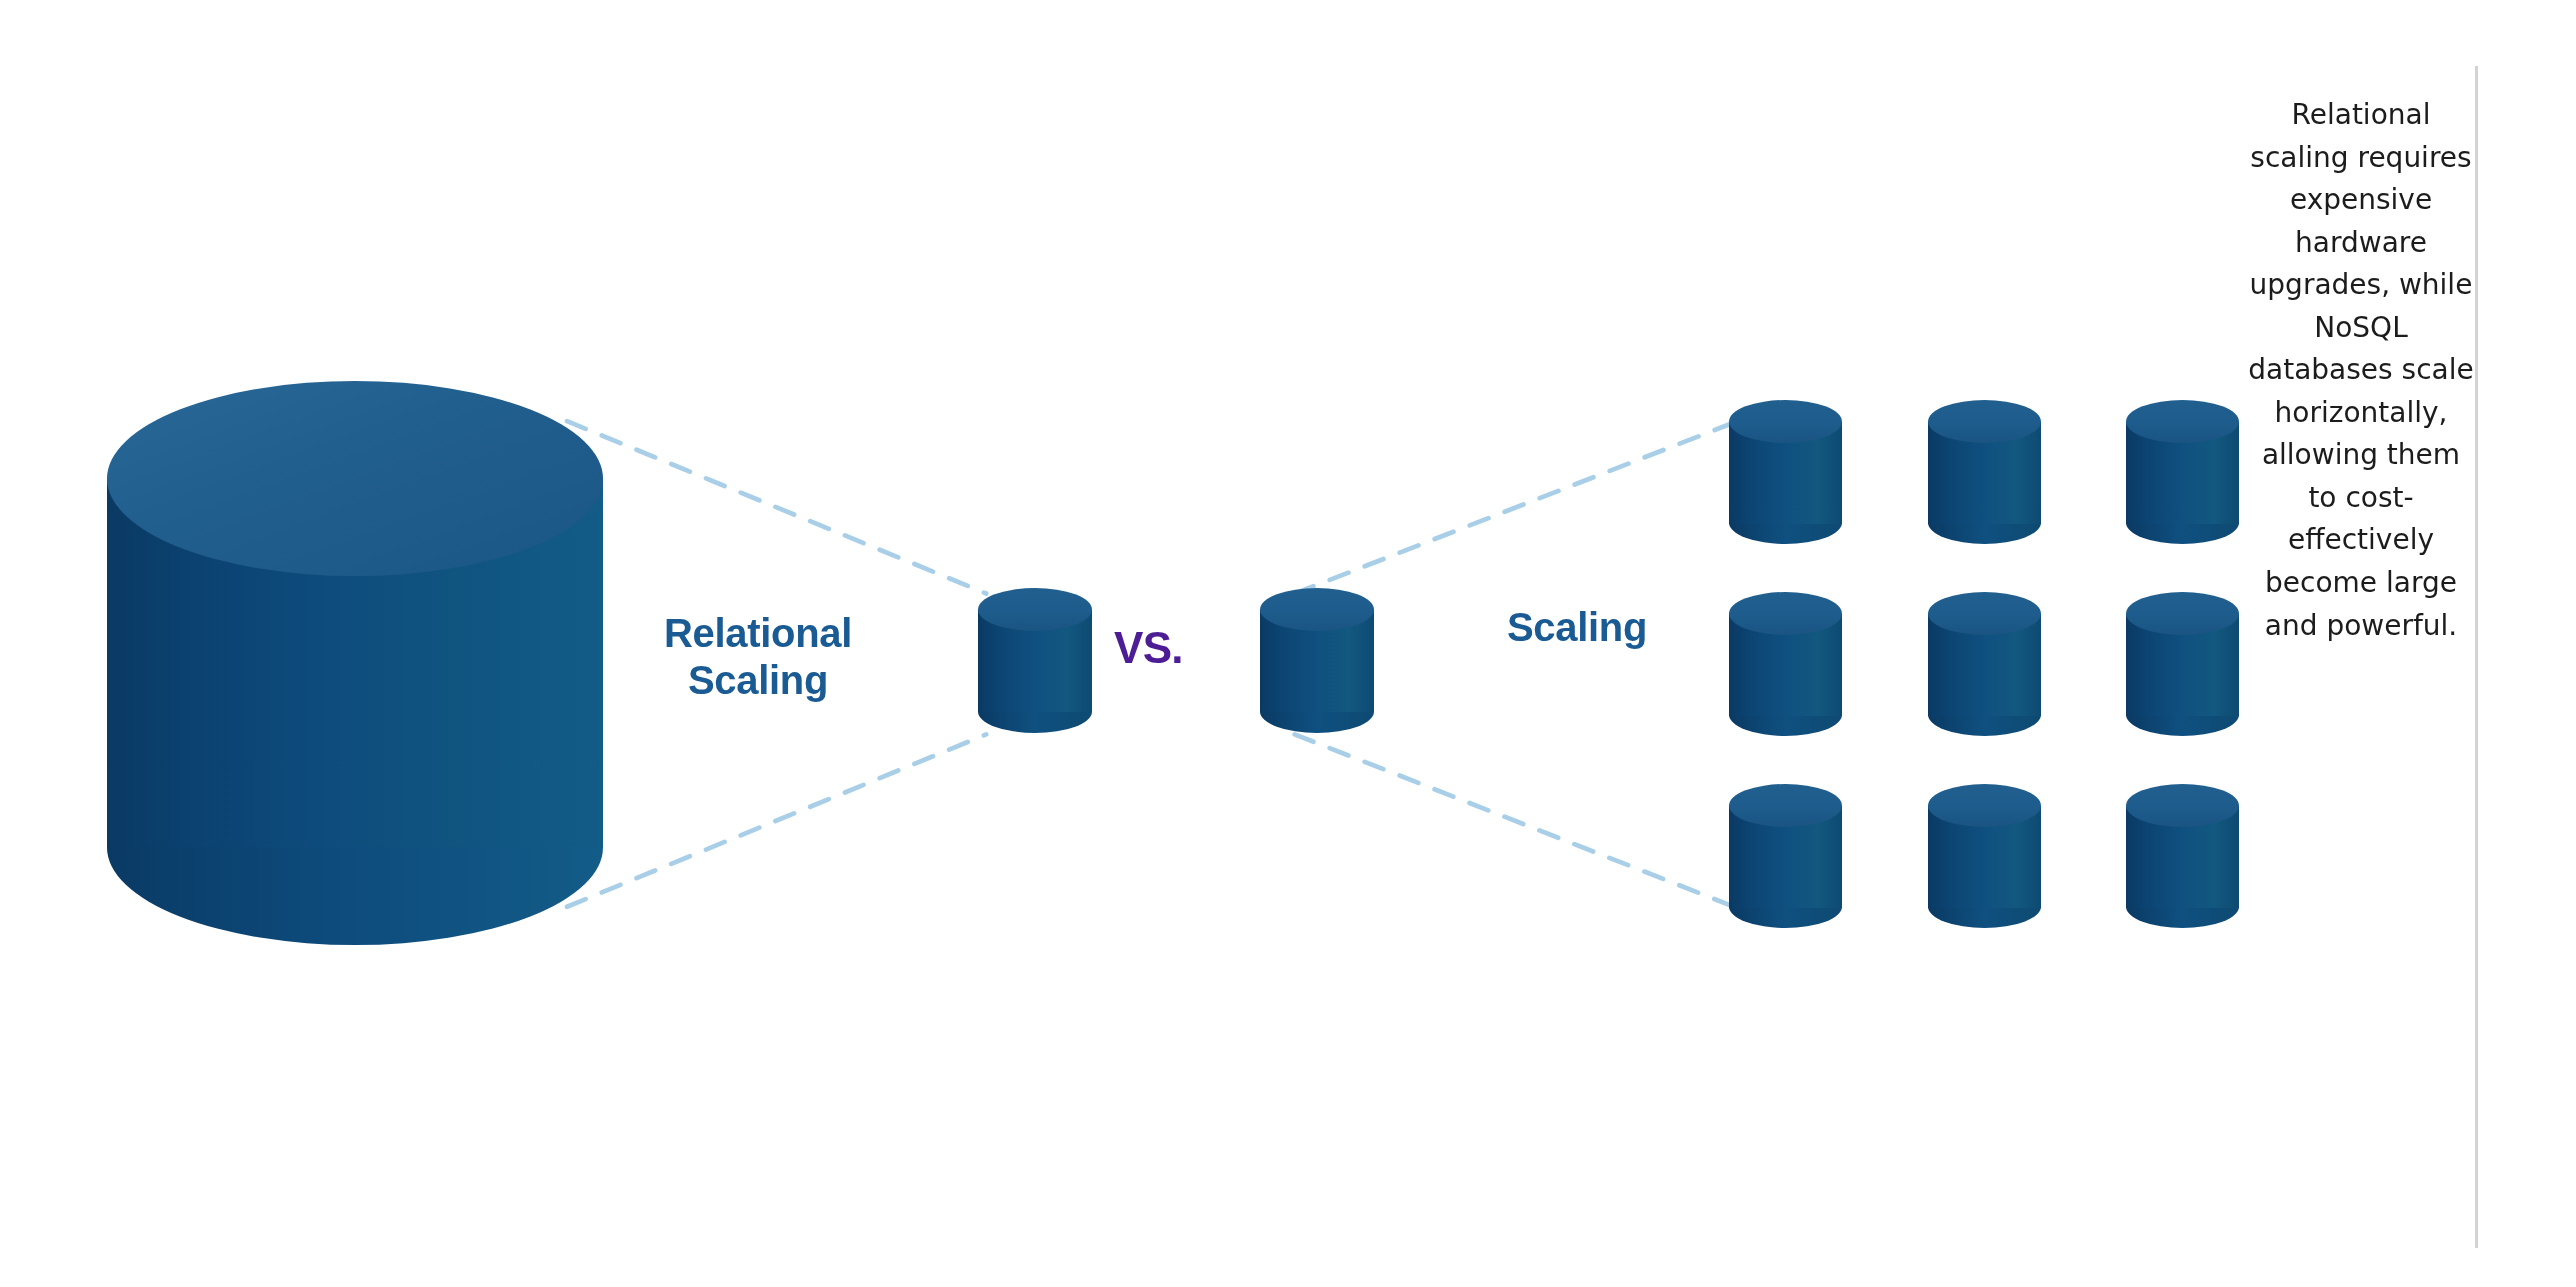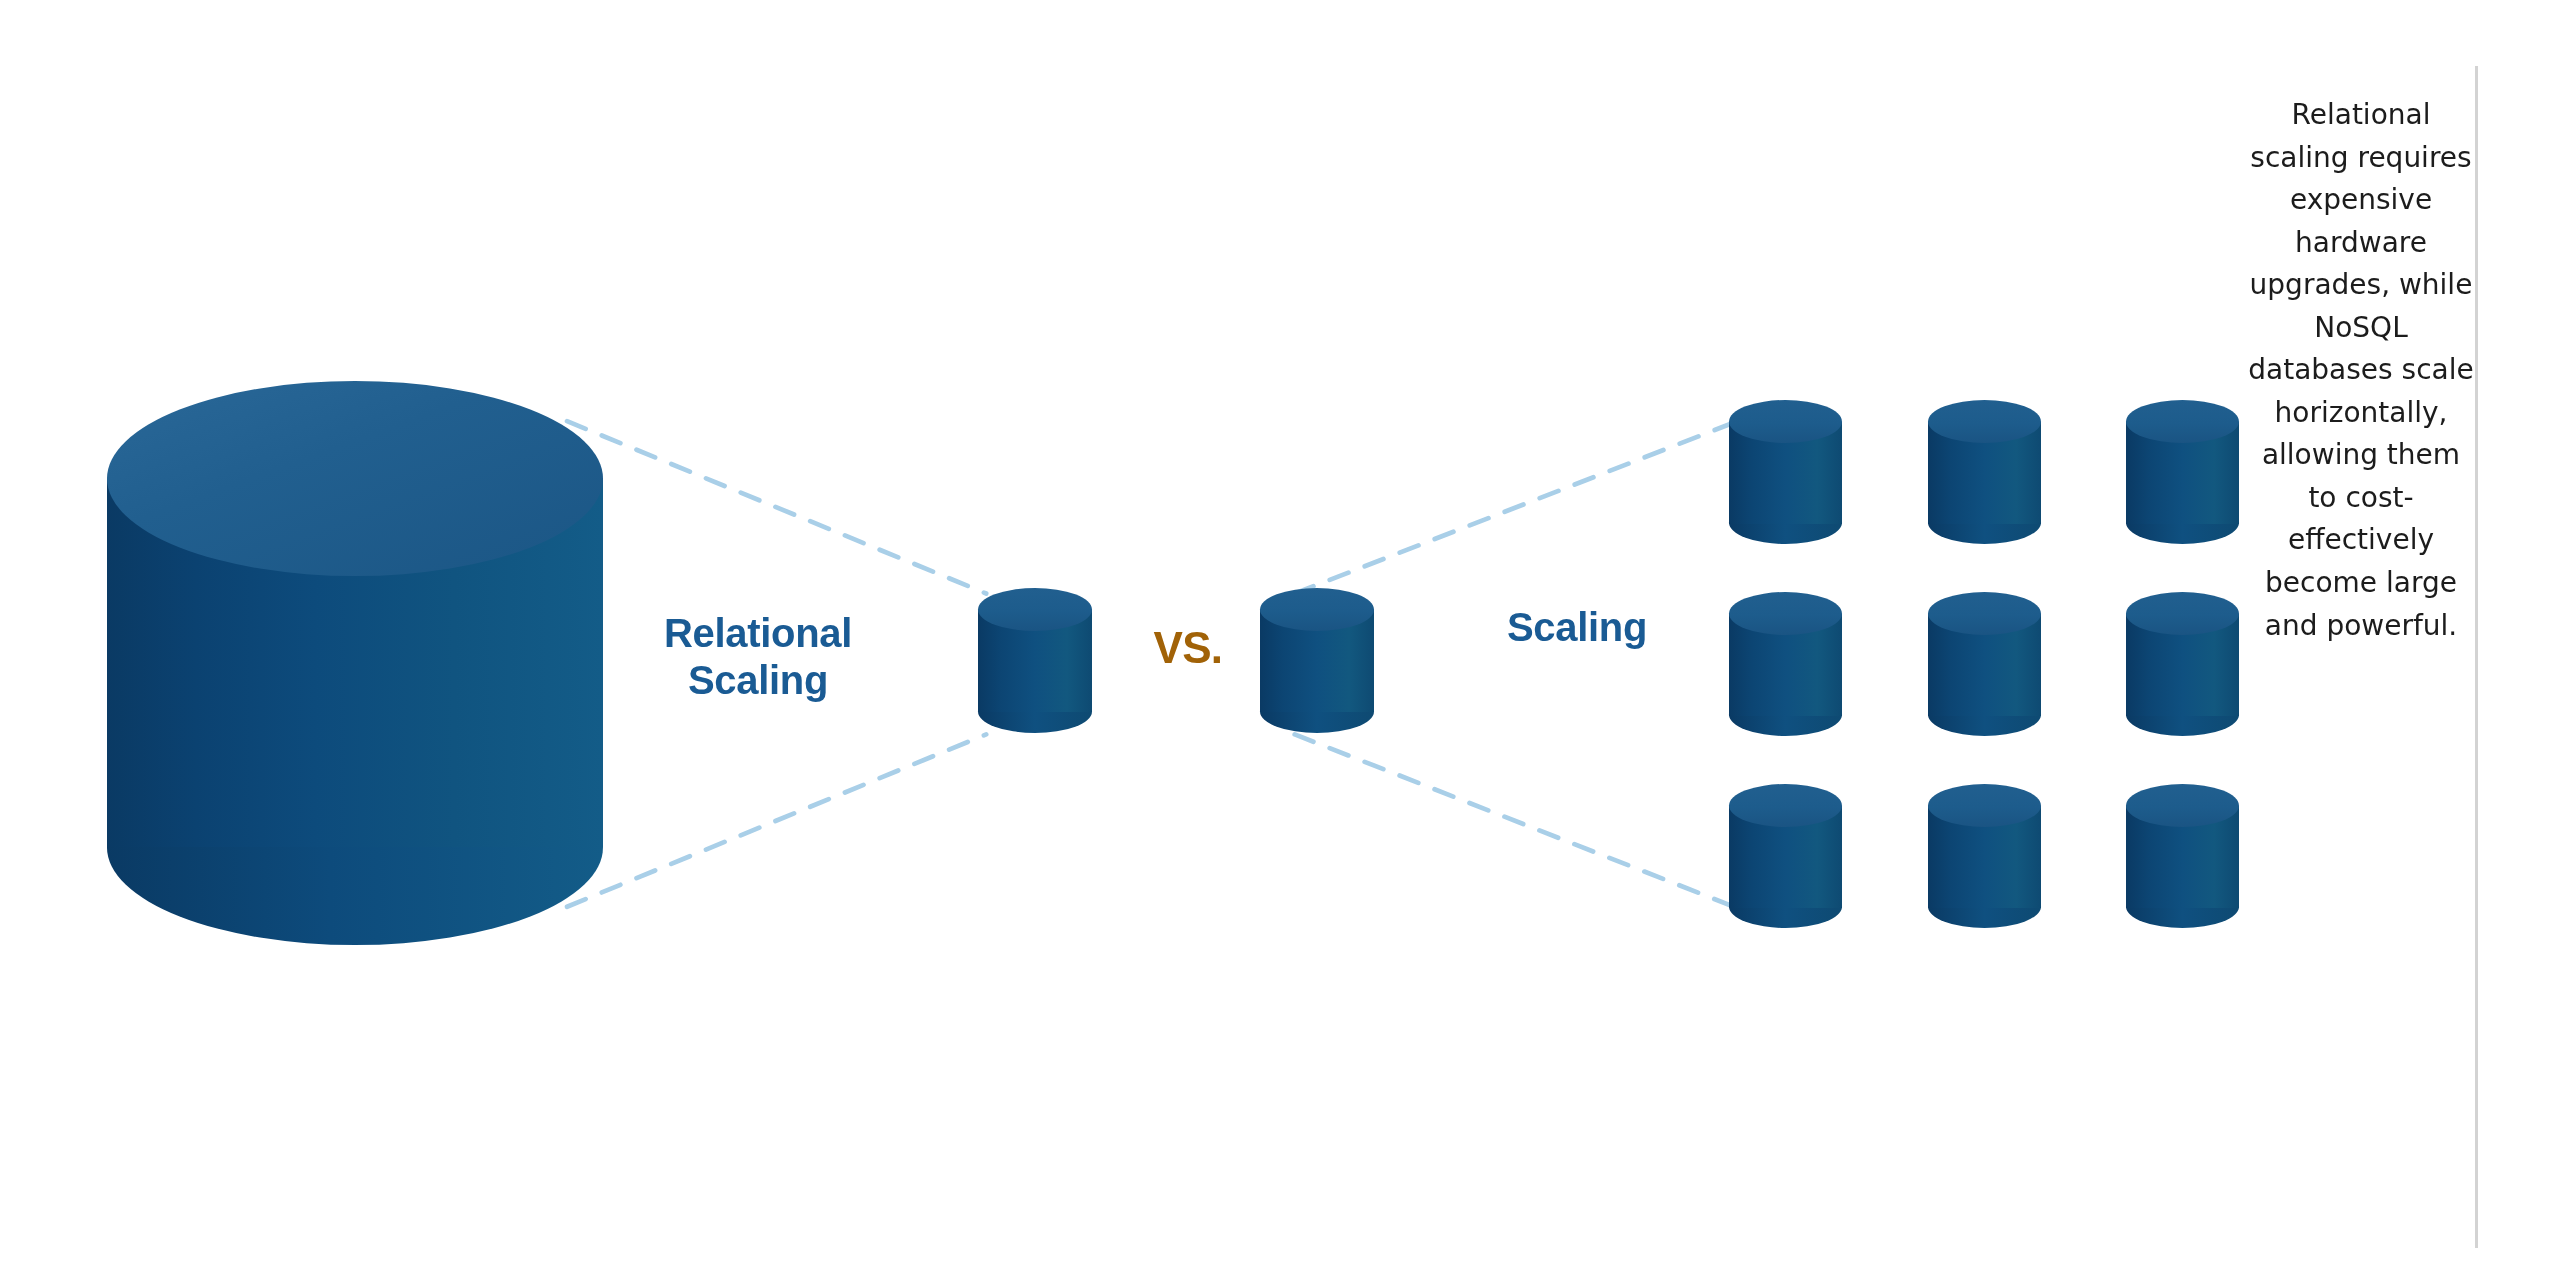--- a/index.html
+++ b/index.html
@@ -142,24 +142,24 @@
   #label-nosql {
     left: 1436px;
     top: 604px;
     width: 282px;
   }
   #vs-text {
     position: absolute;
     left: 1114px;
     top: 623px;
     width: 148px;
-    text-align: center;
+    text-align: left;
     font-size: 44px;
     font-weight: bold;
-    color: #a16207;
+    color: #4c1d95;
     letter-spacing: -0.7px;
   }
 
   
   #divider-rule {
     position: absolute;
     left: 2475px;
     top: 66px;
     width: 2.7px;
     height: 1182px;

